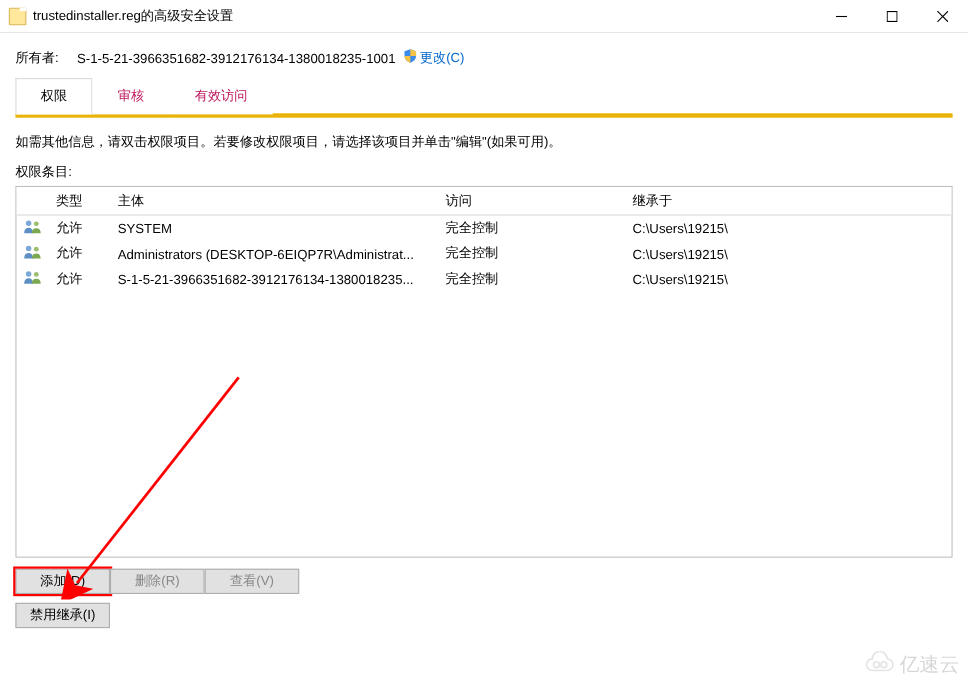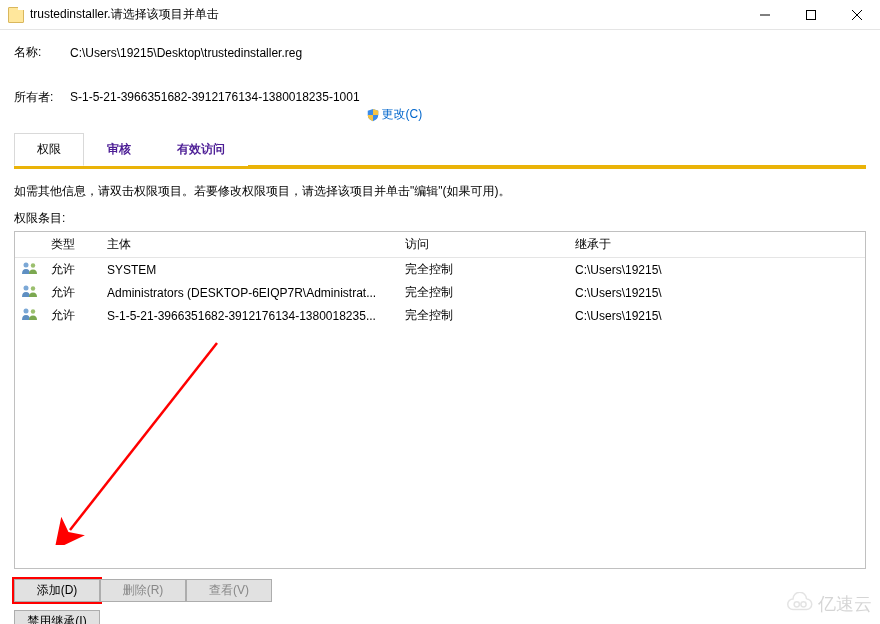--- a/index.html
+++ b/index.html
@@ -10,27 +10,27 @@
 .titlebar .icon::before { content: ""; position: absolute; top: -1px; right: -1px; width: 6px; height: 3px; background: #fff; }
 .titlebar .title { flex: 1; }
 .win-controls { display: flex; }
 .win-btn { width: 46px; height: 30px; display: flex; align-items: center; justify-content: center; }
 .win-btn svg { width: 10px; height: 10px; }
 
 .content { padding: 14px 14px 12px 14px; }
 .info-row { display: flex; align-items: center; margin-bottom: 10px; }
 .info-label { width: 56px; }
 .info-value { color: #000; }
-.change-link { color: #0066CC; margin-left: 6px; display: inline-flex; align-items: center; margin-top: 35px; }
+.change-link { color: #0066CC; margin-left: 6px; display: inline-flex; align-items: flex-start; }
 .shield { width: 14px; height: 14px; margin-right: 2px; }
 
 .tabs { display: flex; border-bottom: 4px solid #eab308; margin-top: 6px; }
 .tab { padding: 7px 22px; border: 1px solid transparent; border-bottom: none; margin-bottom: -1px; background: #fff; cursor: default; }
 .tab.active { border-color: #d9d9d9; border-bottom: 1px solid #fff; }
-.tab:not(.active) { color: #4c1d95; font-weight: bold; }
+.tab:not(.active) { color: #be185d; }
 
 .instruction { margin-top: 14px; margin-bottom: 10px; }
 .entries-label { margin-bottom: 4px; }
 
 .table-container { border: 1px solid #c0c0c0; height: 338px; overflow: hidden; }
 .table { width: 100%; border-collapse: collapse; }
 .table th { text-align: left; font-weight: normal; padding: 4px 6px; border-bottom: 1px solid #e5e5e5; background: #fff; }
 .table td { padding: 3px 6px; white-space: nowrap; overflow: hidden; text-overflow: ellipsis; }
 .col-icon { width: 24px; }
 .col-type { width: 56px; }
@@ -50,21 +50,21 @@
 .arrow { position: absolute; pointer-events: none; }
 
 .watermark { position: absolute; right: 8px; bottom: 8px; opacity: 0.4; font-size: 18px; color: #999; display: flex; gap: 4px; }
 .watermark-icon { width: 30px; height: 20px; }
 </style>
 </head>
 <body>
 
 <div class="titlebar">
   <span class="icon"></span>
-  <span class="title">trustedinstaller.请选择该项目并单击</span>
+  <span class="title">trustedinstaller.reg的高级安全设置</span>
   <div class="win-controls">
     <div class="win-btn">
       <svg viewBox="0 0 10 10">
           <line x1="0" y1="5" x2="10" y2="5" stroke="#000" stroke-width="1"></line>
         </svg>
     </div>
     <div class="win-btn">
       <svg viewBox="0 0 10 10">
           <rect x="0.5" y="0.5" width="9" height="9" fill="none" stroke="#000" stroke-width="1"></rect>
         </svg>
@@ -73,24 +73,20 @@
       <svg viewBox="0 0 10 10">
           <line x1="0" y1="0" x2="10" y2="10" stroke="#000" stroke-width="1"></line>
           <line x1="10" y1="0" x2="0" y2="10" stroke="#000" stroke-width="1"></line>
         </svg>
     </div>
   </div>
 </div>
 
 <div class="content">
 
-  <div class="info-row">
-    <span class="info-label">名称:</span>
-    <span class="info-value">C:\Users\19215\Desktop\trustedinstaller.reg</span>
-  </div>
 
   <div class="info-row">
     <span class="info-label">所有者:</span>
     <span class="info-value">S-1-5-21-3966351682-3912176134-1380018235-1001</span>
     <a class="change-link">
       <svg class="shield" viewBox="0 0 16 16">
         <path d="M8 1 L14 3 L14 8 Q14 13 8 15 Q2 13 2 8 L2 3 Z" fill="#3B8BE8"></path>
         <path d="M8 1 L14 3 L14 8 L8 8 Z" fill="#F6C343"></path>
         <path d="M8 8 L8 15 Q2 13 2 8 Z" fill="#F6C343"></path>
       </svg>

